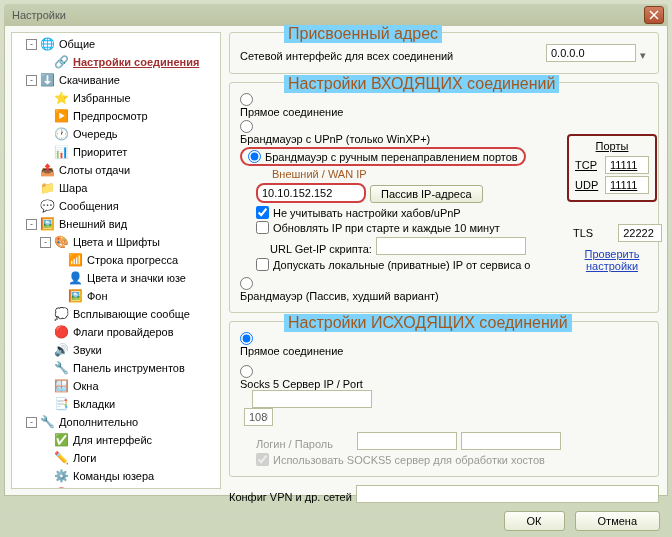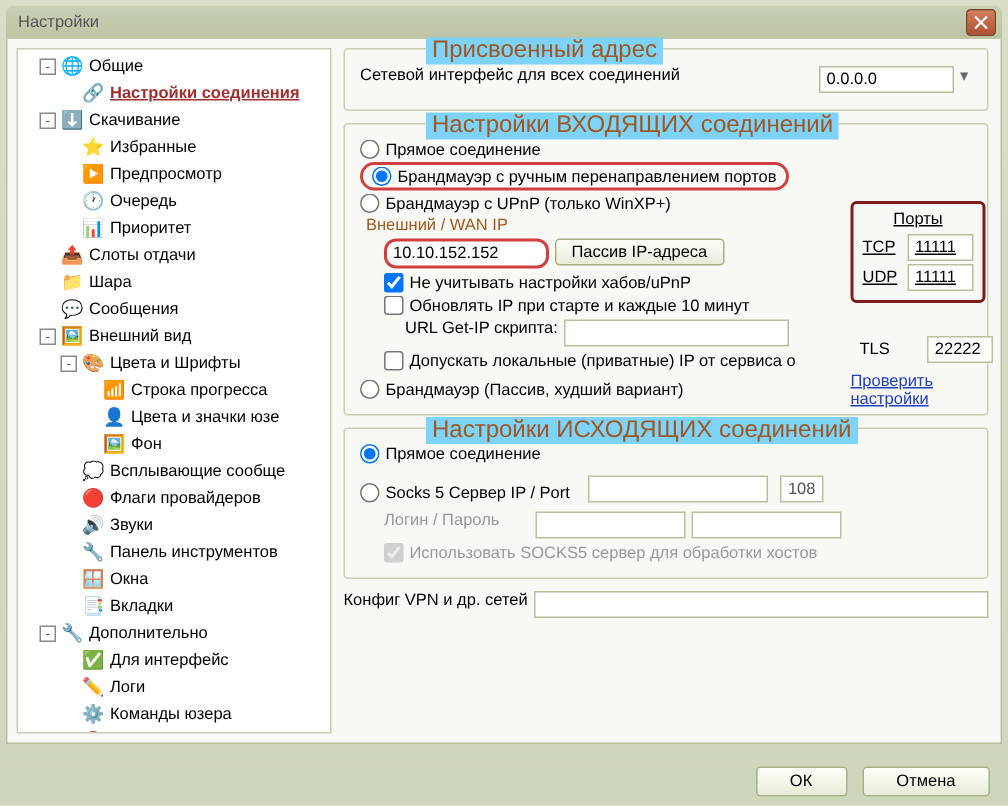--- a/index.html
+++ b/index.html
@@ -14,33 +14,33 @@
 .exp-spacer { width: 14px; display: inline-block; }
 .icon { width: 16px; height: 16px; margin-right: 3px; display: inline-flex; align-items: center; justify-content: center; font-size: 12px; }
 .tree-label { color: #000; }
 .tree-label.selected { text-decoration: underline; color: #a03030; font-weight: bold; }
 .indent1 { padding-left: 14px; }
 .indent2 { padding-left: 28px; }
 .indent3 { padding-left: 42px; }
 .content { flex: 1; padding: 6px 8px 0 8px; position: relative; }
 .group { border: 1px solid #c8d0b8; border-radius: 3px; margin-bottom: 8px; padding: 8px 10px 8px 10px; position: relative; }
 .group-title { position: absolute; top: -8px; left: 10px; background: #7dd3fc; padding: 0 4px; color: #a05820; font-size: 16px; margin-left: 44px; }
-.row { display: flex; align-items: flex-start; margin: 3px 0; gap: 4px; }
+.row { display: flex; align-items: flex-end; margin: 3px 0; gap: 4px; }
 input[type=text] { border: 1px solid #b8c0a0; padding: 2px 4px; background: #fff; font-size: 11px; }
 input[type=text].highlight-red { border: 2px solid #d04040; border-radius: 8px; }
 .btn { background: linear-gradient(#fefef8, #e8ecd8); border: 1px solid #a8b088; padding: 2px 10px; border-radius: 3px; cursor: pointer; }
-.radio-row { display: flex; align-items: flex-end; margin: 2px 0; }
+.radio-row { display: flex; align-items: flex-start; margin: 2px 0; flex-direction: column; }
 .radio-row input { margin-right: 4px; }
 .highlight-oval { border: 2px solid #d04040; border-radius: 10px; padding: 1px 6px; display: inline-flex; align-items: center; }
 .ports-box { position: absolute; right: 10px; top: 108px; width: 90px; border: 2px solid #7f1d1d; border-radius: 4px; padding: 4px 6px; background: #f8f9f4; text-decoration: underline; }
 .ports-title { text-align: center; margin-bottom: 4px; }
 .port-row { display: flex; align-items: center; justify-content: space-between; margin: 2px 0; }
 .port-row input { width: 44px; text-align: left; }
 .tls-row { position: absolute; right: 10px; top: 198px; width: 90px; display: flex; align-items: center; justify-content: space-between; padding: 0 6px; gap: 25px; }
-.check-link { color: #2040c0; position: absolute; right: 10px; top: 222px; width: 90px; cursor: pointer; text-decoration: underline; }
+.check-link { color: #2040c0; text-align: center; position: absolute; right: 10px; top: 222px; width: 90px; cursor: pointer; text-decoration: underline; }
 .cb-row { display: flex; align-items: center; margin: 2px 0; }
 .cb-row input { margin-right: 4px; }
 .footer { position: absolute; bottom: 6px; right: 12px; display: flex; gap: 10px; }
 .footer .btn { padding: 3px 22px; }
 .disabled { color: #999; }
 </style>
 </head>
 <body>
 
 <div class="titlebar">
@@ -197,30 +197,30 @@
       </div>
     </div>
 
     <div class="group" style="padding-right:72px">
       <div class="group-title">Настройки ВХОДЯЩИХ соединений</div>
       <div class="radio-row">
           <input type="radio" name="in" style="">
           <span>Прямое соединение</span>
         </div>
       <div class="radio-row">
+          <input type="radio" name="in" style="">
+          <span>Брандмауэр с UPnP (только WinXP+)</span>
+        </div>
+      <div class="radio-row">
           <span class="highlight-oval">
             <input type="radio" name="in" checked="" style="">
             <span>Брандмауэр с ручным перенаправлением портов</span>
           </span>
         </div>
-      <div class="radio-row">
-          <input type="radio" name="in" style="">
-          <span>Брандмауэр с UPnP (только WinXP+)</span>
-        </div>
-      <div style="margin-left:4px;color:#a05820">Внешний / WAN IP</div>
+      <div style="margin-left:32px;color:#a05820">Внешний / WAN IP</div>
       <div class="row" style="margin-left:16px">
         <input type="text" class="highlight-red" style="width: 110px;" value="10.10.152.152">
         <button class="btn">Пассив IP-адреса</button>
       </div>
       <div class="cb-row" style="margin-left:16px">
           <input type="checkbox" checked="" style="">
           <span>Не учитывать настройки хабов/uPnP</span>
         </div>
       <div class="cb-row" style="margin-left:16px">
           <input type="checkbox" style="">

